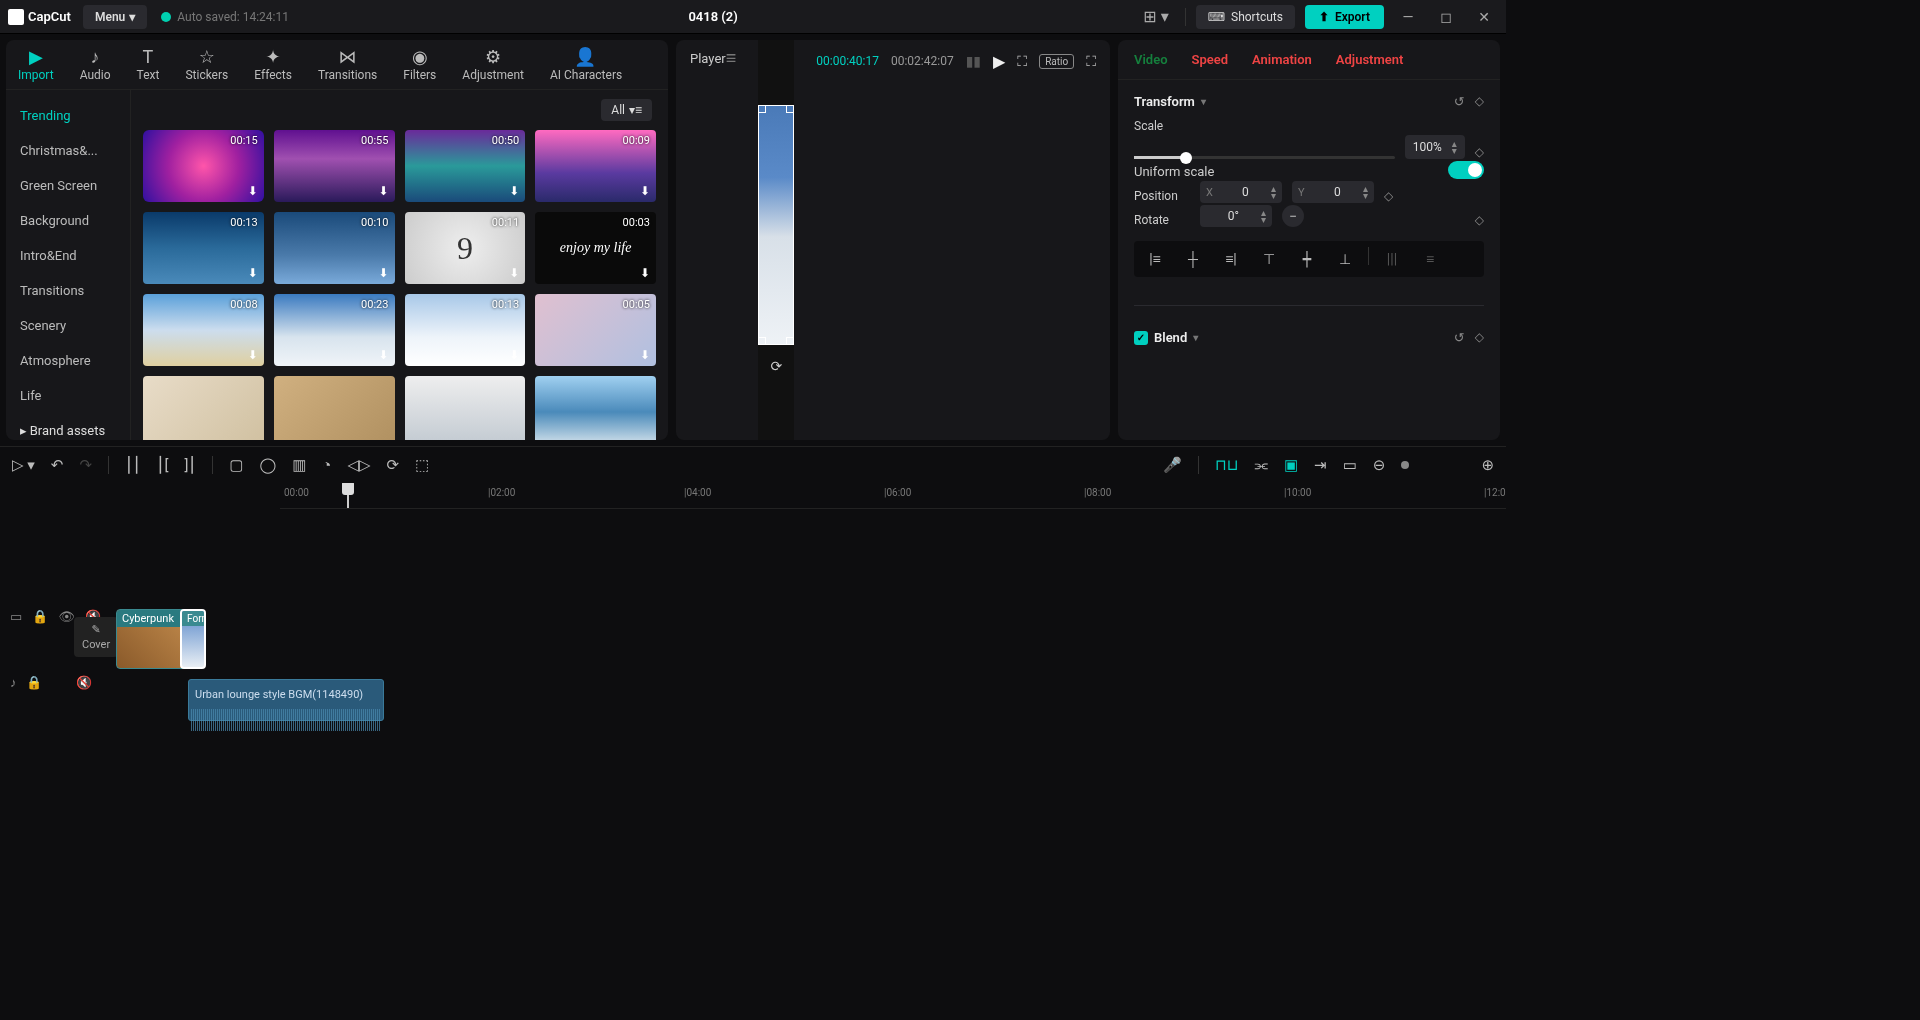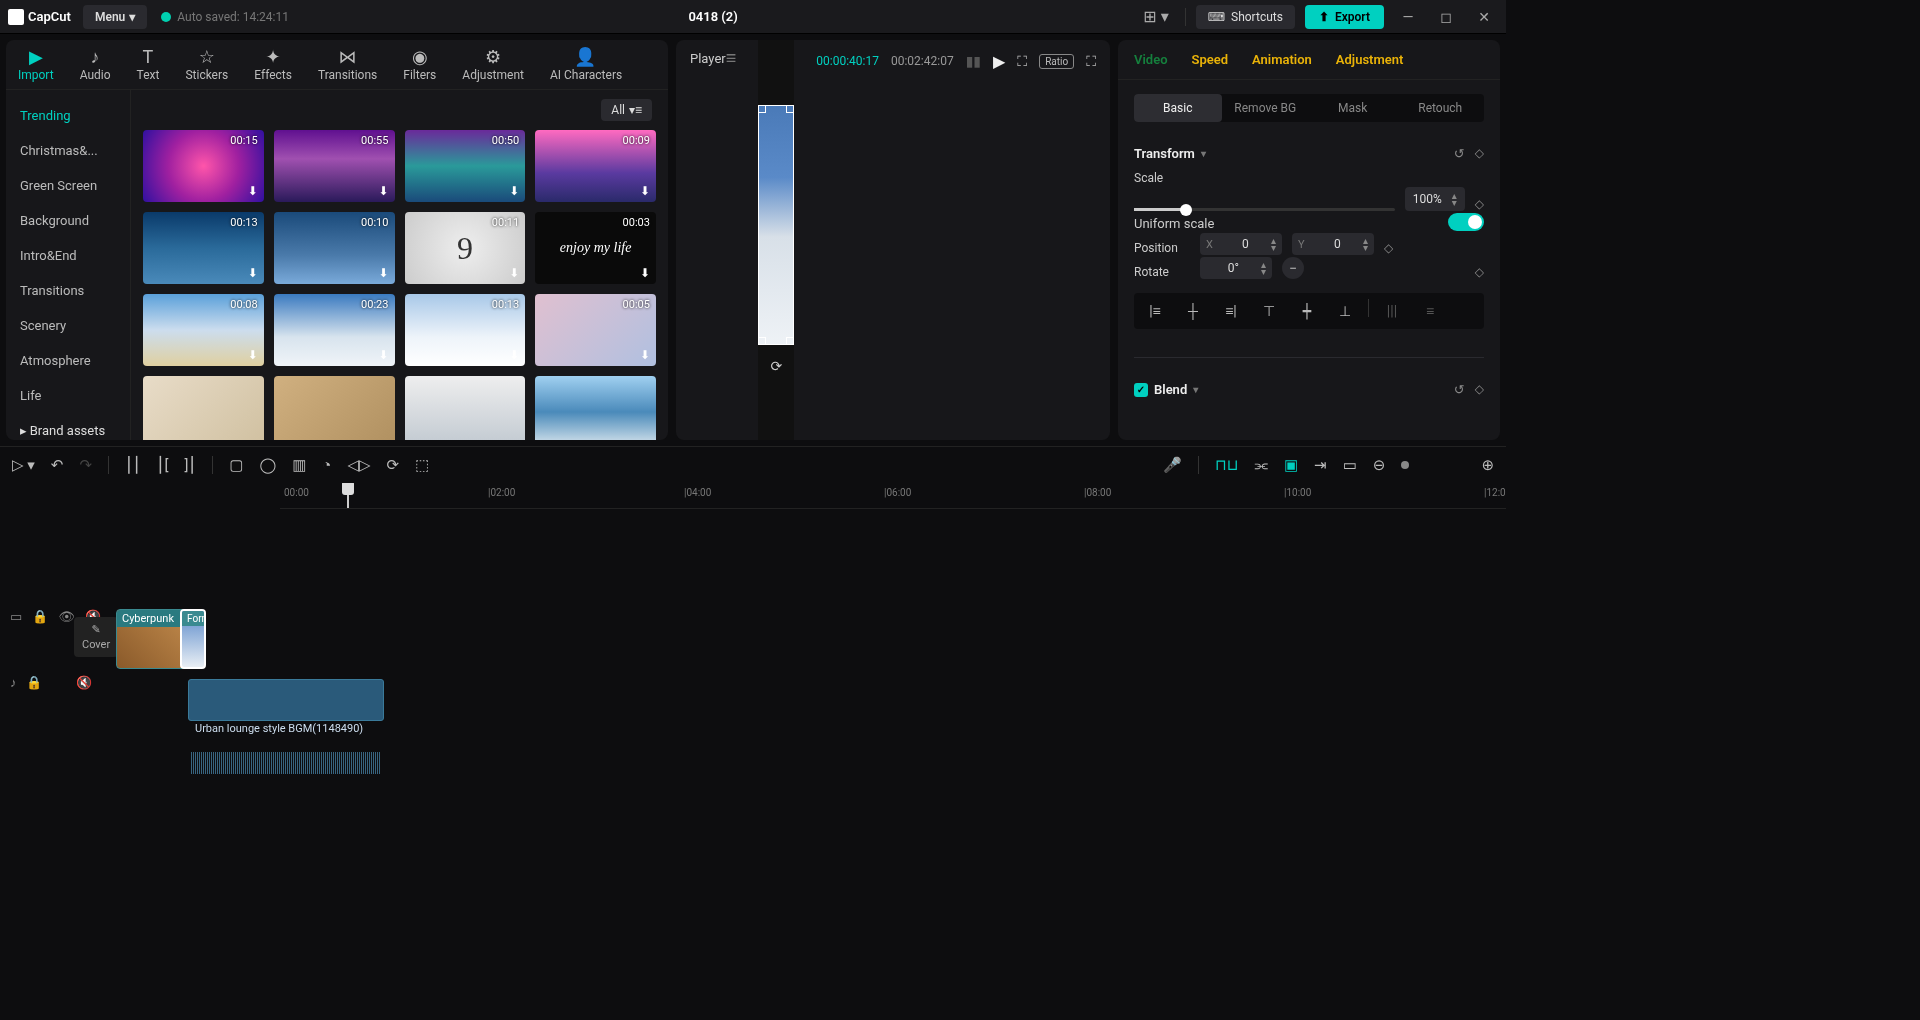--- a/index.html
+++ b/index.html
@@ -61,21 +61,21 @@
 .tc-dur{color:#999;}
 .play-spacer{flex:1;display:flex;justify-content:center;}
 .play-btn{color:#eee;font-size:16px;cursor:pointer;}
 .pf-right{display:flex;gap:12px;align-items:center;}
 .pf-icon{color:#bbb;cursor:pointer;font-size:14px;}
 .ratio-box{border:1px solid #888;border-radius:3px;padding:1px 5px;font-size:10px;color:#bbb;}
 
 
 .right{flex:1;background:#17171a;border-radius:8px;display:flex;flex-direction:column;padding:0;}
 .rtabs{height:40px;display:flex;align-items:center;gap:24px;padding:0 16px;border-bottom:1px solid #222;}
-.rtab{color:#eab308;cursor:pointer;font-size:13px;font-weight:600;}
+.rtab{color:#ef4444;cursor:pointer;font-size:13px;font-weight:600;}
 .rtab.active{color:#15803d;}
 .subtabs{display:flex;margin:14px 16px 10px;background:#0d0d0f;border-radius:4px;}
 .subtab{flex:1;text-align:center;padding:7px 0;color:#888;cursor:pointer;font-size:12px;border-radius:4px;}
 .subtab.active{background:#2d2d32;color:#eee;}
 .section{padding:4px 16px;}
 .sec-head{display:flex;align-items:center;margin:10px 0;}
 .sec-title{color:#eee;font-weight:600;font-size:13px;flex:1;display:flex;align-items:center;gap:6px;}
 .sec-icons{display:flex;gap:10px;color:#888;}
 .sec-ico{cursor:pointer;font-size:13px;}
 .row{display:flex;align-items:flex-end;margin:2px 0;gap:10px;}
@@ -111,21 +111,21 @@
 .track-ctrl{height:66px;display:flex;align-items:center;gap:10px;padding:0 10px;color:#888;font-size:13px;}
 .cover-btn{background:#222;border-radius:4px;padding:6px 8px;color:#aaa;font-size:11px;display:flex;flex-direction:column;align-items:center;gap:2px;margin-right:0;cursor:pointer;}
 .tl-lanes{flex:1;position:relative;margin-left:48px;}
 .clip{position:absolute;height:60px;border-radius:4px;overflow:hidden;font-size:11px;color:#fff;}
 .clip-label{padding:2px 5px;background:rgba(0,0,0,0.3);}
 .clip1{left:0;width:87px;top:100px;background:linear-gradient(45deg,#8a5a2a,#c89050);border:1px solid #3a8a90;}
 .clip1 .clip-label{background:#2a7a80;}
 .clip2{left:64px;width:26px;top:100px;background:linear-gradient(180deg,#5a8aca,#e8eef4);border:2px solid #fff;}
 .clip2 .clip-label{background:#3a8a90;font-size:10px;}
 .audio-clip{position:absolute;left:72px;width:196px;top:170px;height:42px;background:#2a5a7a;border-radius:3px;border:1px solid #3a7a9a;}
-.audio-label{padding:17px 6px;font-size:11px;color:#cde;margin-top:25px;}
+.audio-label{padding:8px 6px;font-size:11px;color:#cde;}
 .audio-wave{height:22px;background:repeating-linear-gradient(90deg,#4a8ab0 0 1px,transparent 1px 2px);margin:0 2px;opacity:0.7;}
 </style>
 </head>
 <body>
 
 <div class="app">
 
   <div class="titlebar">
     <div class="logo">
       <span class="logo-icon"></span>
@@ -212,21 +212,21 @@
             <div class="cat brand">▸ Brand assets</div>
           </div>
         <div class="gallery-wrap">
           <div class="gal-head">
             <button class="all-btn">
               <span>All</span>
               <span>▾≡</span>
             </button>
           </div>
           <div class="gallery" id="gallery">
-              <div class="thumb" style="background: radial-gradient(circle, rgb(255, 85, 170), rgb(160, 32, 160), rgb(48, 16, 160));">
+              <div class="thumb" style="background: radial-gradient(circle, rgb(255, 85, 170), rgb(160, 32, 160), rgb(48, 16, 160)); border-radius: 6px;">
                 <span class="thumb-dur">00:15</span>
                 <span class="thumb-dl">⬇</span>
               </div>
               <div class="thumb" style="background: linear-gradient(rgb(96, 16, 144), rgb(160, 80, 176) 40%, rgb(42, 26, 90));">
                 <span class="thumb-dur">00:55</span>
                 <span class="thumb-dl">⬇</span>
               </div>
               <div class="thumb" style="background: linear-gradient(rgb(106, 42, 154), rgb(42, 154, 154) 50%, rgb(26, 74, 122));">
                 <span class="thumb-dur">00:50</span>
                 <span class="thumb-dl">⬇</span>
@@ -306,26 +306,20 @@
         </div>
       </div>
     </div>
 
     <div class="right">
       <div class="rtabs" id="rtabs">
           <span class="rtab active">Video</span>
           <span class="rtab">Speed</span>
           <span class="rtab">Animation</span>
           <span class="rtab">Adjustment</span>
-        </div>
-      <div class="subtabs" id="subtabs">
-          <span class="subtab active">Basic</span>
-          <span class="subtab">Remove BG</span>
-          <span class="subtab">Mask</span>
-          <span class="subtab">Retouch</span>
         </div>
       <div class="section">
         <div class="sec-head">
           <span class="sec-title">
               <span>Transform</span> 
               <span style="color:#777;font-size:10px;">▾</span>
             </span>
           <span class="sec-icons">
             <span class="sec-ico">↺</span>
             <span class="sec-ico diamond">◇</span>

